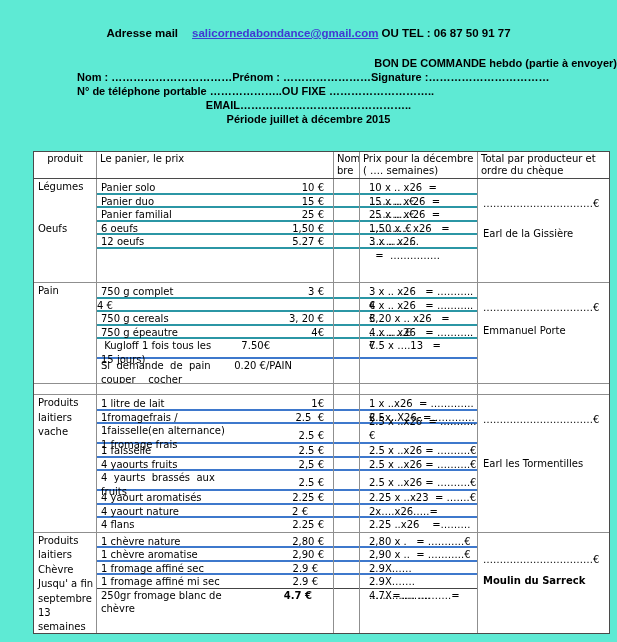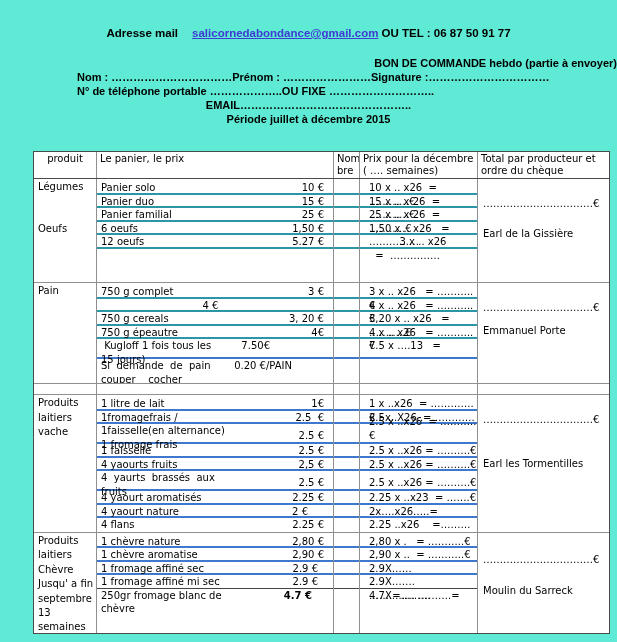--- a/index.html
+++ b/index.html
@@ -23,39 +23,39 @@
   .c:last-child{border-right:none;}
   .c1{width:63px;}.c2{width:237px;}.c3{width:26px;}.c4{width:118px;}.c5{width:131px;}
   .thead{border-bottom:1px solid #4a4a4a;height:26px;}
   .thead .c{padding:1px 3px;line-height:12px;}
   .thead .c1{text-align:center;}
   .tsec{border-bottom:1px solid #8f8f8f;}
   .tsec:last-child{border-bottom:none;}
   .spacer{height:10px;border-bottom:1px solid #8f8f8f;}
   .mr{display:flex;align-items:flex-start;height:13.5px;box-sizing:border-box;}
   .mr.d{height:20px;}
-  .u-teal{border-bottom:2px solid var(--teal,#2b96a5);justify-content:center;}
+  .u-teal{border-bottom:2px solid var(--teal,#2b96a5);}
   .u-blue{border-bottom:2px solid var(--blue,#3e78cc);}
   .u-dark{border-bottom:1px solid var(--dark,#444);}
   .it{flex:1;padding-left:4px;white-space:pre-wrap;}
   .pr{padding-right:9px;white-space:pre;}
   .pr.vb{align-self:flex-end;}
   .c4 .mr.vb4{align-items:flex-end;}
   .fm{padding-left:9px;white-space:pre-wrap;}
   .prod{padding-left:4px;padding-top:1px;white-space:pre-wrap;}
   .sec0 .prod-1{margin-top:27px;}
   .sec0 .c2{padding-bottom:20px;}
   .sec1 .c2{padding-bottom:4px;}
   .c2 .mr:first-child,.c3 .mr:first-child,.c4 .mr:first-child{margin-top:2px;}
   .dots{padding-left:5px;margin-top:18px;}
   .pname{padding-left:5px;margin-top:9px;}
   .sec0 .pname{margin-top:16px;}
   .sec2 .pname{margin-top:30px;}
   .sec3 .dots{margin-top:20px;}
-  .sec3 .pname{margin-top:18px;}
+  .sec3 .pname{margin-top:8px;font-weight:bold;}
 </style>
 </head>
 <body>
 
 <div class="page">
 
   <div class="hdr">
     <div class="hline1">
       <span>Adresse mail</span><span class="gap"></span><a href="#" class="email">salicornedabondance@gmail.com</a>
       <span>OU TEL : 06 87 50 91 77</span>

